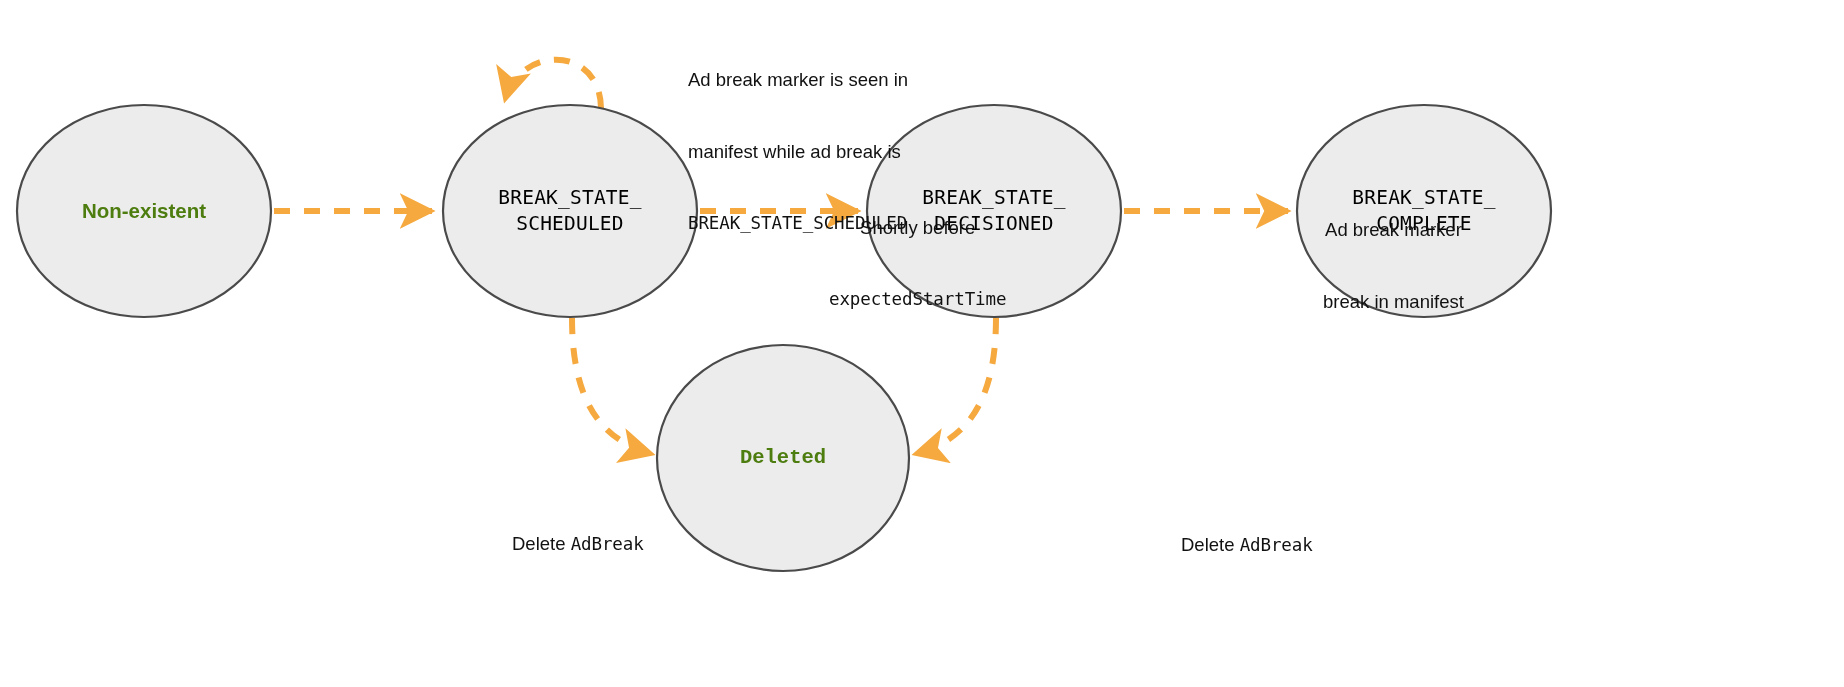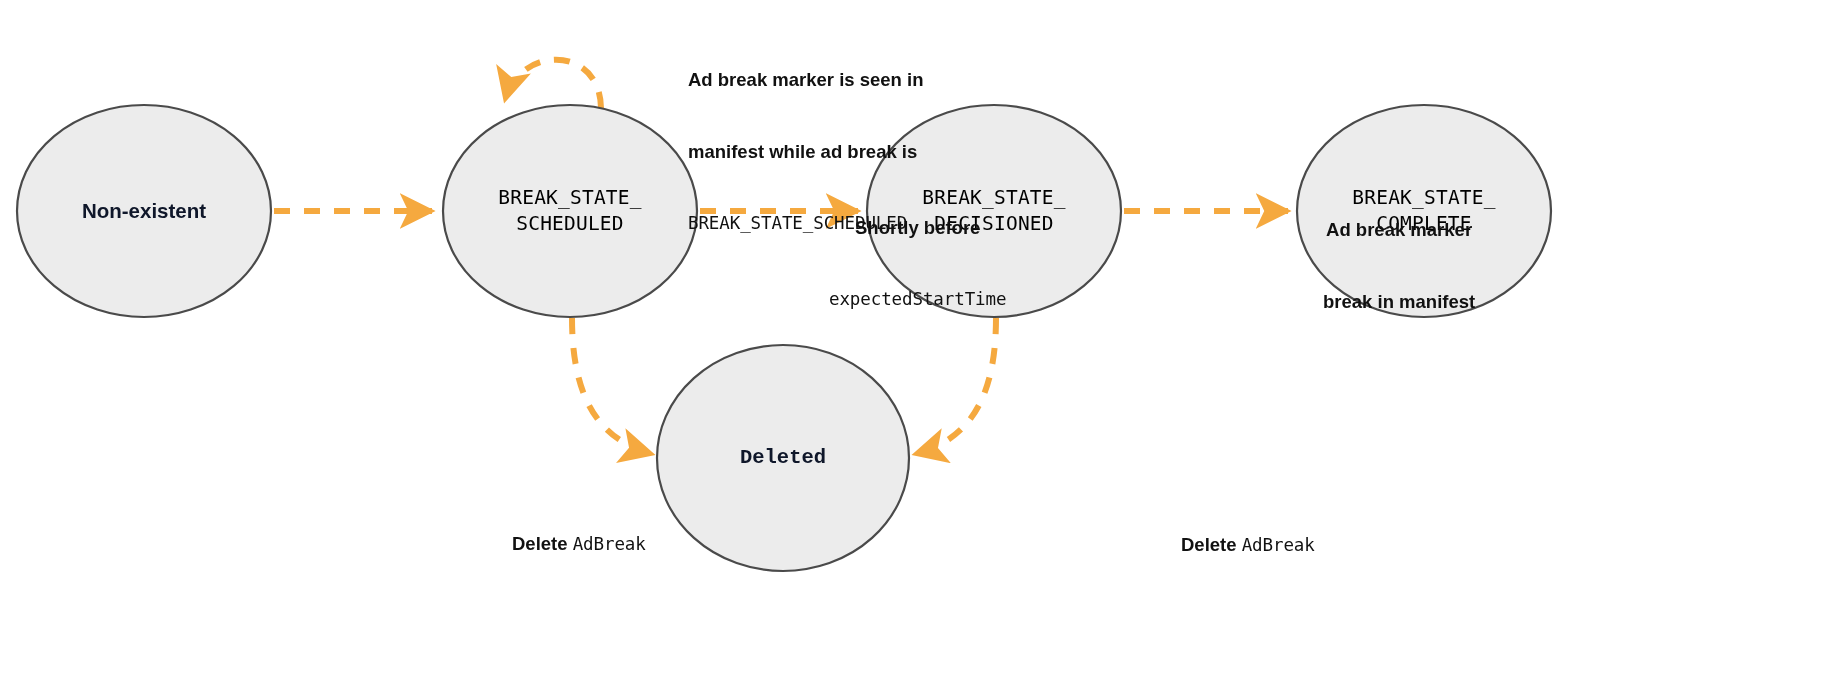--- a/index.html
+++ b/index.html
@@ -38,33 +38,32 @@
     font-family: "DejaVu Sans Mono", monospace;
     font-weight: 400;
     font-size: 19.5px;
     letter-spacing: 0.2px;
     color: #000000;
   }
   .node-label.sans {
     font-family: "Liberation Sans", sans-serif;
     font-weight: 700;
     font-size: 20.5px;
-    color: #0f172a;
+    color: #4d7c0f;
   }
   .edge-label {
     position: absolute;
     color: #111111;
     line-height: 1.42;
     white-space: pre;
     pointer-events: none;
   }
   .edge-label .s {
     font-family: "Liberation Sans", sans-serif;
     font-size: 18.5px;
-    font-weight: bold;
   }
   .edge-label .m {
     font-family: "DejaVu Sans Mono", monospace;
     font-size: 17.5px;
     letter-spacing: -0.1px;
   }
   .edge-label .line {
     display: block;
   }
   .center { text-align: center; }

